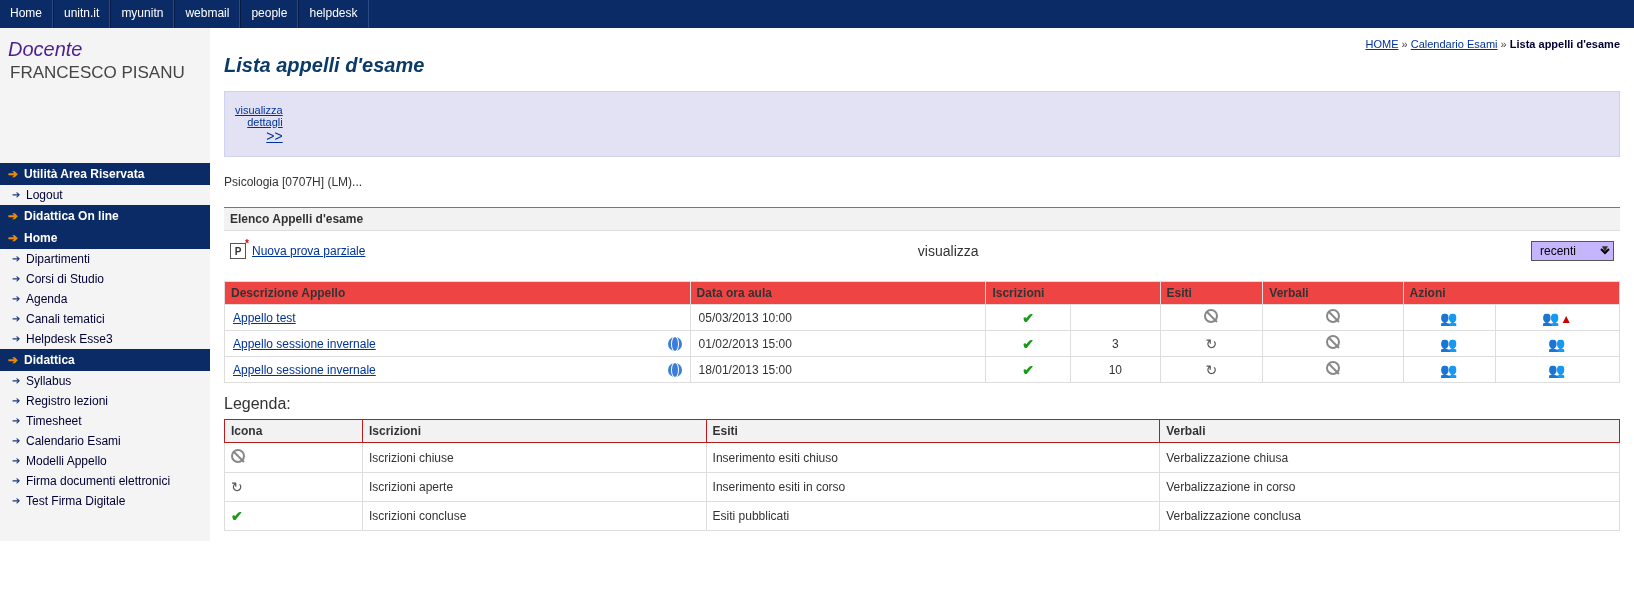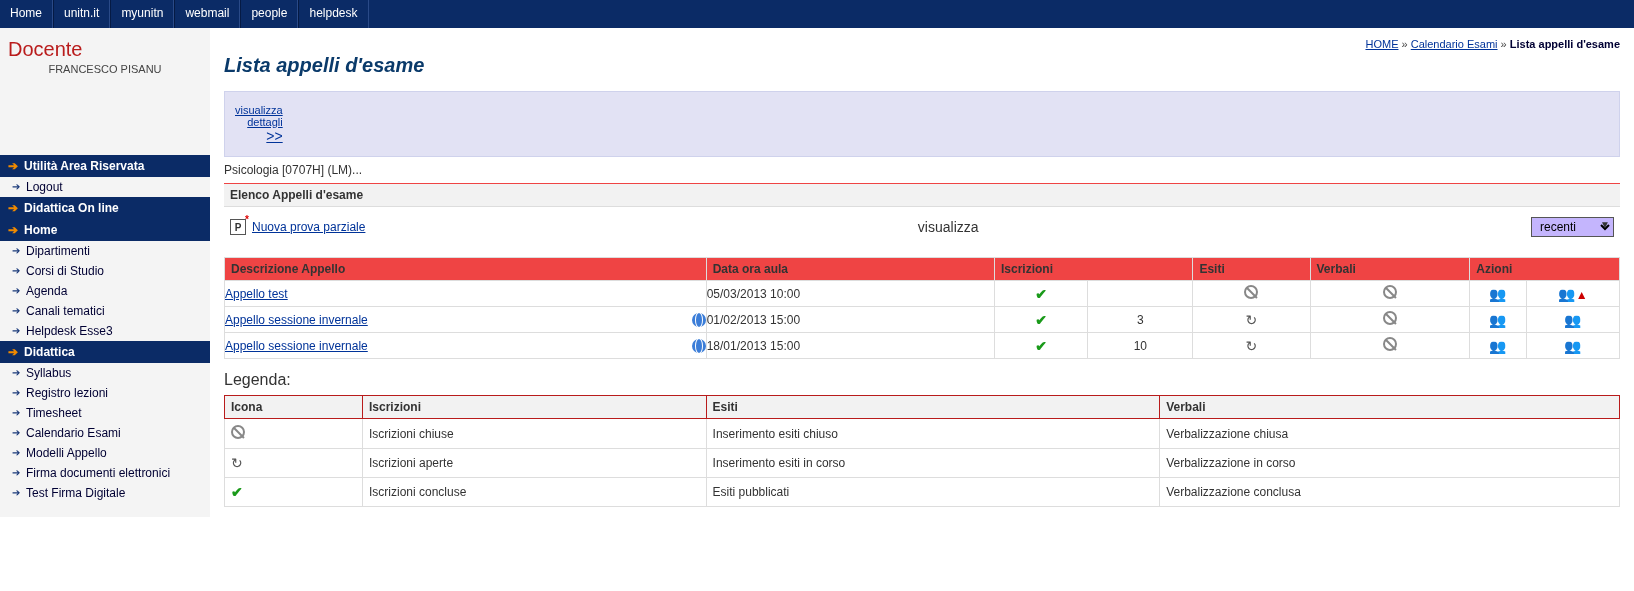--- a/index.html
+++ b/index.html
@@ -6,57 +6,57 @@
   body { font-family: Verdana, Arial, sans-serif; font-size: 12px; color: #333; background: #fff; }
   a { color: #003399; text-decoration: underline; cursor: pointer; }
 
   
   .topnav { background: #0b2b66; display: flex; height: 28px; }
   .topnav-item { color: #fff; font-size: 12px; padding: 6px 10px; border-right: 1px solid #2a4a88; border-left: 1px solid #051a44; cursor: pointer; }
   .topnav-item:first-child { border-left: none; }
 
   .wrap { display: flex; }
   .side { width: 210px; flex: 0 0 210px; background: #f4f4f4; }
-  .role-title { color: #b91c1c; font-size: 20px; padding: 10px 8px 2px; }
-  .user-name { text-align: center; padding: 0 10px 20px; font-size: 11px; color: #444; }
+  .role-title { color: #4c1d95; font-size: 20px; padding: 10px 8px 2px; font-style: italic; }
+  .user-name { text-align: left; padding: 0 10px 20px; font-size: 17px; color: #444; }
 
   .menu { }
   .menu-head { background: #0b2b66; color: #fff; font-weight: bold; font-size: 12px; padding: 4px 8px; display: flex; align-items: center; gap: 6px; }
   .menu-head .arr { color: #f08a00; font-weight: bold; }
   .menu-item { padding: 3px 8px 3px 26px; font-size: 12px; color: #003; cursor: pointer; position: relative; }
   .menu-item .sarrow { position: absolute; left: 12px; top: 4px; color: #1a3a7a; font-size: 10px; }
 
   .main { flex: 1; padding: 10px 14px; }
   .breadcrumb { text-align: right; font-size: 11px; color: #444; }
   .breadcrumb a { color: #003399; }
   .breadcrumb .cur { font-weight: bold; color: #003; }
 
   .page-title { color: #0a3a6a; font-size: 20px; font-style: italic; font-weight: bold; margin: 4px 0 14px; }
 
   .infobox { background: #e2e2f4; border: 1px solid #cfd2ec; padding: 12px 10px; position: relative; display:flex; justify-content:space-between; align-items:center; }
   .infobox .lbl { font-weight: bold; color: #333; }
   .infobox .rlinks { text-align: right; font-size: 11px; }
   .infobox .rlinks a { display: block; }
   .dbl-arrow { font-size: 14px; }
 
-  .line-text { font-size: 12px; color: #333; margin: 6px 0; }
+  .line-text { font-size: 12px; color: #333; margin: 18px 0; }
   .elenco-head { background: #f2f2f2; font-weight: bold; border-top:1px solid #ef4444; border-bottom:1px solid #ddd; padding: 4px 6px; }
 
   .controls-row { display:flex; align-items:center; justify-content:space-between; padding: 10px 6px 20px; }
   .new-link { display:flex; align-items:center; gap:6px; }
   .p-icon { width:16px; height:16px; border:1px solid #555; display:inline-flex; align-items:center; justify-content:center; font-size:10px; font-weight:bold; position:relative; }
   .p-icon .star { position:absolute; top:-6px; right:-4px; color:#d00; font-size:10px; }
   .vis-label { font-size: 14px; color:#333; }
   .select-box { border:1px solid #555; font-size:12px; padding:1px 20px 1px 4px; background:#c4b5fd; position:relative; }
   .select-wrap { position:relative; display:inline-block; }
   .select-wrap::after { content:"▼"; position:absolute; right:4px; top:2px; font-size:10px; pointer-events:none; }
 
   table.grid { width:100%; border-collapse: collapse; margin-bottom: 12px; }
   table.grid th { background:#ef4444; font-weight:bold; text-align:left; padding:4px 6px; border:1px solid #ddd; font-size:12px; }
-  table.grid td { padding:4px 0; border:1px solid #ddd; font-size:12px; vertical-align:middle; }
+  table.grid td { padding:4px 8px; border:1px solid #ddd; font-size:12px; vertical-align:middle; }
   .globe-icon { width:14px; height:14px; background:#3b7dd8; border-radius:50%; display:inline-block; position:relative; }
   .globe-icon::after { content:""; position:absolute; width:6px; height:14px; border:1px solid #fff; border-radius:50%; left:3px; top:-1px; }
 
   .ico-check { color:#1a9a1a; font-weight:bold; font-size:14px; }
   .ico-forbid { width:14px; height:14px; border:2px solid #888; border-radius:50%; display:inline-block; position:relative; }
   .ico-forbid::after { content:""; position:absolute; width:14px; height:2px; background:#888; transform:rotate(45deg); top:5px; left:-1px; }
   .ico-reload { font-size:14px; color:#555; }
   .ico-action { font-size:14px; }
   .ico-warn { color:#c00; font-size:12px; }
 

